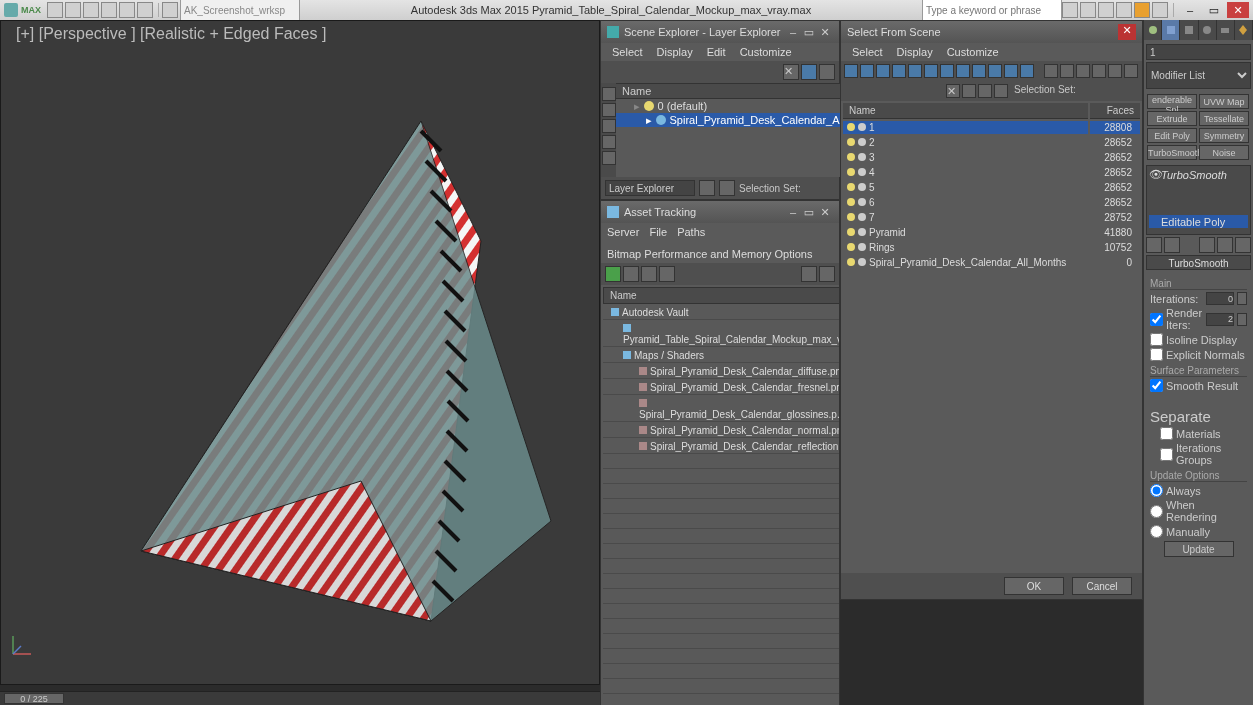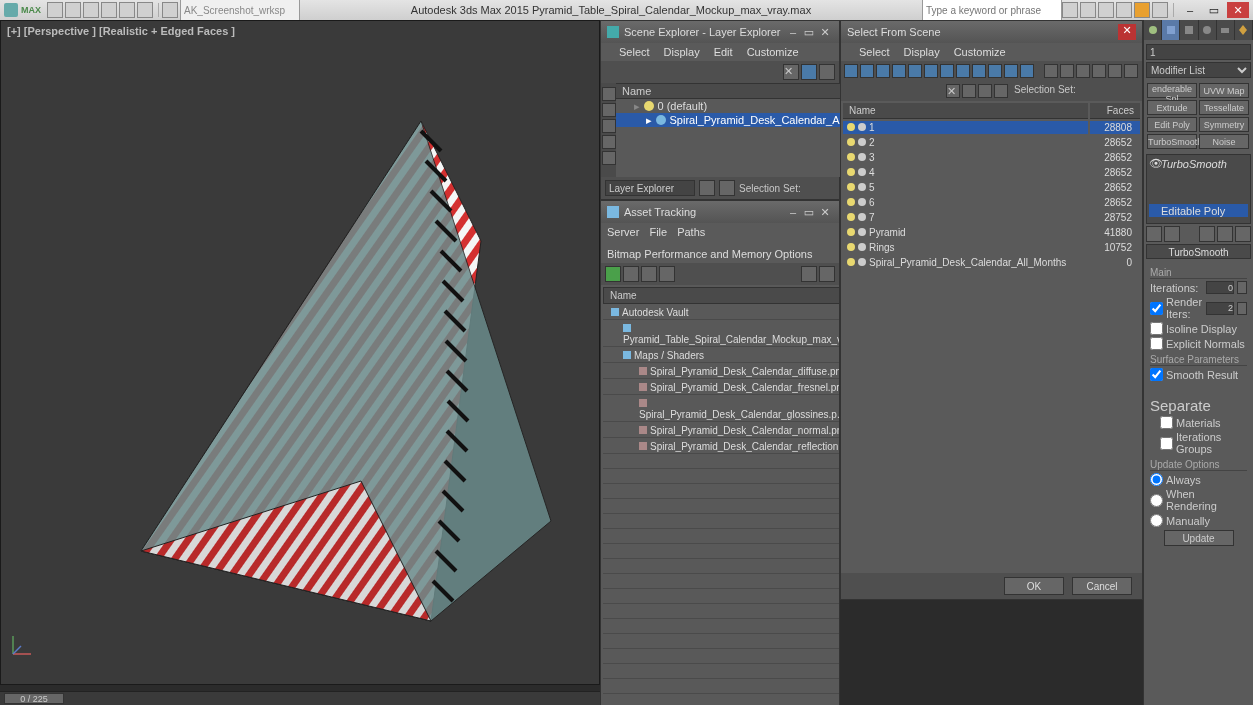--- a/index.html
+++ b/index.html
@@ -8,32 +8,32 @@
 
 .titlebar { height: 20px; background: linear-gradient(#e4e4e4, #cfcfcf); display: flex; align-items: center; padding: 0 4px; color: #222; }
 .titlebar .tb-icon { width: 14px; height: 14px; background: #6aa; margin-right: 3px; border-radius: 2px; }
 .titlebar .tb-sep { width: 1px; height: 14px; background: #aaa; margin: 0 3px; }
 .titlebar .tb-title { flex: 1; text-align: center; font-size: 11px; color: #333; }
 .titlebar .tb-search { width: 140px; height: 16px; background: #fff; border: 1px solid #999; font-size: 10px; padding: 16px 3px; color: #888; }
 .titlebar .tb-win { width: 22px; height: 16px; display: flex; align-items: center; justify-content: center; margin-left: 2px; }
 .titlebar .tb-win.close { background: #c94040; color: #fff; }
 .tb-toolbtn { width: 16px; height: 16px; background: #d0d0d0; border: 1px solid #888; margin-right: 2px; }
 .viewport { width: 600px; height: 665px; background: #3a3a3a; position: relative; border: 1px solid #1a1a1a; }
-.viewport-label { position: absolute; top: 4px; left: 6px; color: #bbb; font-size: 11px; font-weight: bold; }
+.viewport-label { position: absolute; top: 4px; left: 15px; color: #bbb; font-size: 16px; }
 .stats { position: absolute; top: 40px; left: 30px; color: #e0c040; font-size: 11px; line-height: 14px; }
 .pyramid-holder { position: absolute; top: 80px; left: 80px; width: 480px; height: 560px; }
 
 
 .panel { background: #5a5a5a; border: 1px solid #333; position: absolute; }
 .panel-title { height: 22px; background: linear-gradient(#6a6a6a,#545454); display: flex; align-items: center; padding: 0 6px; color: #ddd; }
 .panel-title .pt-icon { width: 12px; height: 12px; background: #4aa; margin-right: 5px; }
 .panel-title .pt-sp { flex: 1; }
 .panel-title .pt-btn { width: 16px; text-align: center; color: #ccc; cursor: pointer; }
 .panel-title .pt-btn.red { background: #b33; color: #fff; width: 18px; height: 16px; }
-.panel-menu { height: 18px; display: flex; align-items: center; padding: 0 18px; gap: 14px; color: #ddd; }
+.panel-menu { height: 18px; display: flex; align-items: center; padding: 0 11px; gap: 14px; color: #ddd; }
 .panel-toolbar { height: 22px; display: flex; align-items: center; padding: 0 4px; gap: 2px; background: #4f4f4f; }
 .ptb-btn { width: 16px; height: 16px; background: #666; border: 1px solid #333; }
 .panel-header { height: 16px; background: #4a4a4a; border-top: 1px solid #333; border-bottom: 1px solid #333; display: flex; align-items: center; padding: 0 6px; color: #ccc; font-size: 10px; }
 .tree-area { background: #595959; overflow: auto; }
 .tree-row { height: 14px; display: flex; align-items: center; padding-left: 18px; color: #ddd; font-size: 10px; }
 .tree-row.sel { background: #2a5aa8; color: #fff; }
 .tree-row .tr-icon { width: 10px; height: 10px; margin-right: 4px; border-radius: 5px; }
 .se-sidebar { width: 16px; background: #4a4a4a; display: flex; flex-direction: column; gap: 2px; padding-top: 4px; }
 .se-sidebar .sb-btn { width: 14px; height: 14px; background: #666; border: 1px solid #333; margin-left: 1px; }
 .se-bottom { height: 22px; background: #4f4f4f; display: flex; align-items: center; padding: 0 4px; gap: 4px; }
@@ -54,21 +54,21 @@
 .sfs-row-icon { display: inline-block; width: 8px; height: 8px; background: #e8d870; border-radius: 4px; margin-right: 3px; }
 .sfs-bottom { height: 26px; background: #4f4f4f; display: flex; align-items: center; justify-content: flex-end; gap: 8px; padding: 0 10px; }
 .sfs-bottom button { width: 60px; height: 18px; background: #666; border: 1px solid #333; color: #ddd; font-size: 10px; }
 
 
 .mod-panel { position: absolute; right: 0; top: 20px; width: 110px; height: 685px; background: #5a5a5a; border-left: 1px solid #333; }
 .mod-tabs { height: 20px; display: flex; background: #4a4a4a; }
 .mod-tabs .mt { flex: 1; display: flex; align-items: center; justify-content: center; border-right: 1px solid #333; }
 .mod-tabs .mt svg { width: 12px; height: 12px; }
 .mod-input { width: 100%; height: 16px; background: #444; border: 1px solid #333; color: #ccc; font-size: 10px; padding: 0 3px; margin: 2px 0; }
-.mod-sel { width: 100%; height: 16px; background: #444; border: 1px solid #333; color: #ccc; font-size: 10px; }
+.mod-sel { width: 100%; height: 27px; background: #444; border: 1px solid #333; color: #ccc; font-size: 10px; }
 .mod-btns { display: flex; flex-wrap: wrap; gap: 2px; padding: 3px; }
 .mod-btns button { width: 50px; height: 15px; background: #666; border: 1px solid #333; color: #ccc; font-size: 9px; }
 .mod-stack { background: #4a4a4a; border: 1px solid #333; margin: 2px; height: 70px; font-size: 10px; color: #ddd; padding: 2px; }
 .mod-stack .ms-row { display: flex; align-items: center; height: 13px; }
 .mod-stack .ms-row.sel { background: #2a5aa8; margin-top: 34px; }
 .mod-rollup { margin: 2px; }
 .mod-rollup-title { background: #4a4a4a; text-align: center; height: 15px; line-height: 15px; font-size: 10px; color: #ddd; border: 1px solid #333; }
 .mod-rollup-body { padding: 4px; font-size: 10px; color: #ccc; }
 .mod-rollup-body label { display: flex; align-items: center; gap: 3px; margin: 2px 0; }
 .mod-rollup-body .num-row { display: flex; align-items: center; gap: 3px; margin: 2px 0; }

